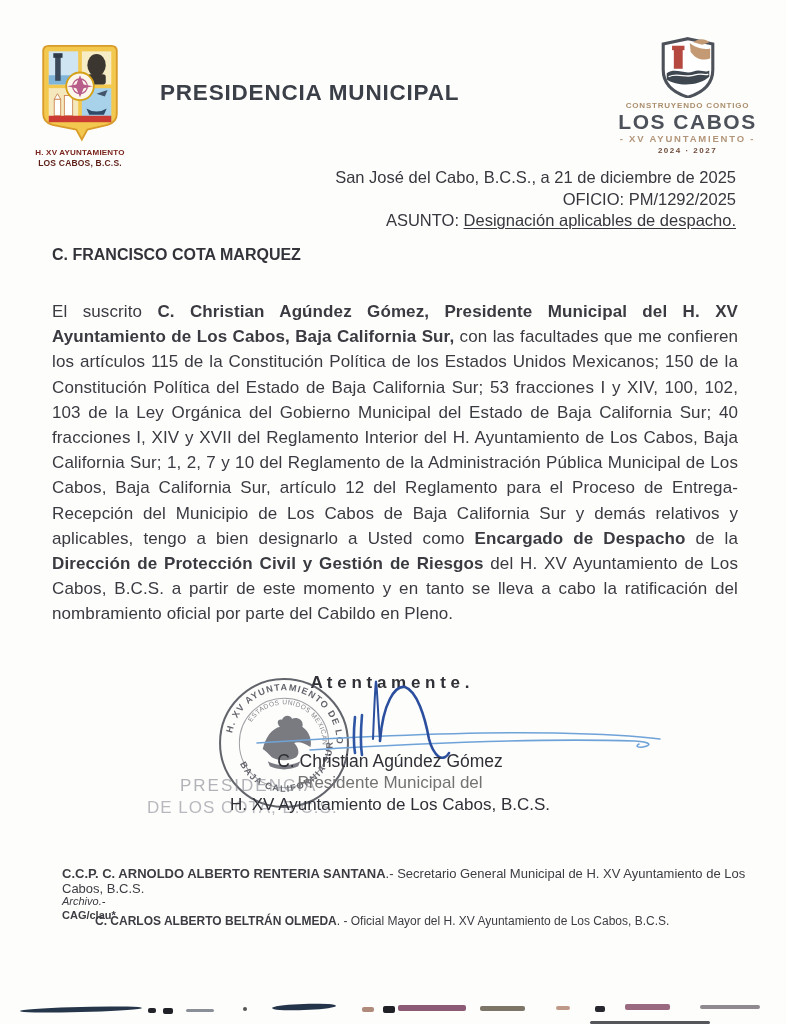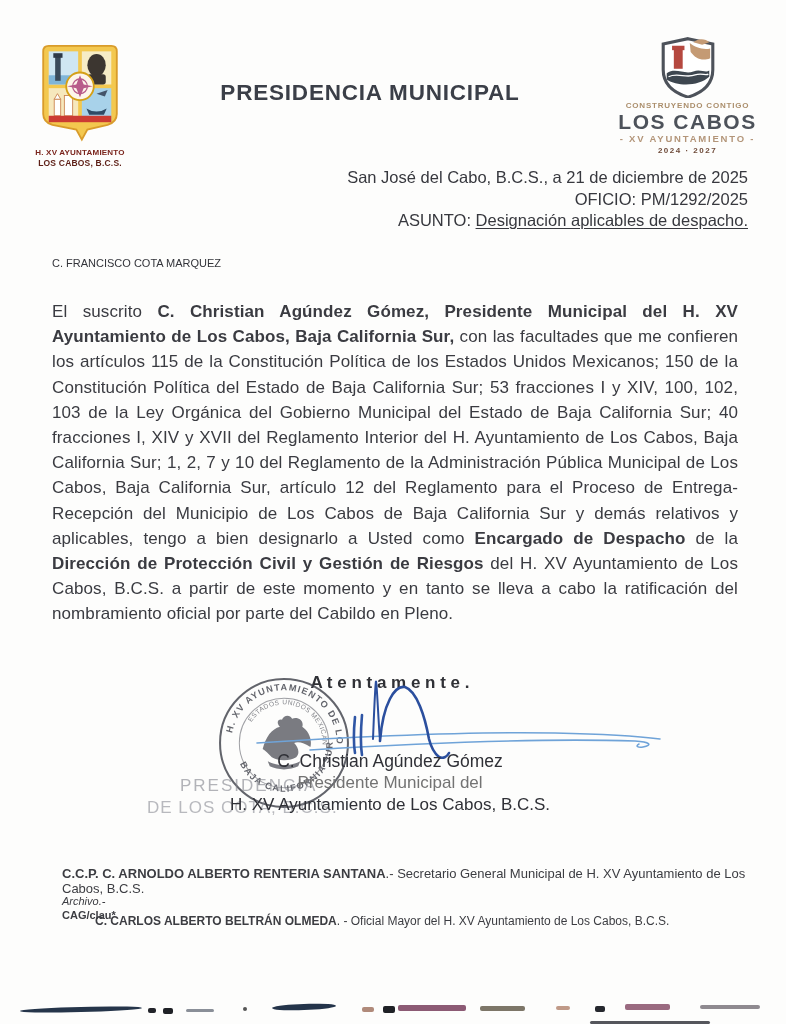--- a/index.html
+++ b/index.html
@@ -3,35 +3,35 @@
 <meta charset="utf-8">
 <style>
   html,body{margin:0;padding:0;background:#e8e8e8;}
   .page{position:relative;width:786px;height:1024px;margin:0 auto;background:#fdfdfc;
         font-family:"Liberation Sans",sans-serif;color:#36373d;overflow:hidden;}
 
   
   .crest{position:absolute;left:30px;top:38px;width:100px;text-align:center;}
   .crest-caption{margin-top:2px;font-size:8px;font-weight:700;color:#7a241c;line-height:10px;letter-spacing:0.2px;}
   .crest-caption .l2{font-size:8.5px;color:#5d1f16;}
-  .doc-title{position:absolute;left:160px;top:80px;width:420px;text-align:center;
+  .doc-title{position:absolute;left:160px;top:80px;width:420px;text-align:left;
              font-size:22.5px;font-weight:700;letter-spacing:0.8px;color:#3b3f48;}
   .brandmark{position:absolute;left:585px;top:36px;width:205px;text-align:center;}
   .brandmark svg{display:block;margin:0 auto;}
   .brand-tagline{margin-top:3px;font-size:8px;font-weight:700;letter-spacing:0.8px;color:#ab8e6b;}
   .brand-name{font-size:21px;font-weight:700;letter-spacing:1.5px;color:#4d525a;line-height:23px;}
   .brand-sub{font-size:9.5px;font-weight:700;letter-spacing:1.8px;color:#b39579;}
   .brand-years{margin-top:2px;font-size:8px;font-weight:700;letter-spacing:1.5px;color:#6e4a39;}
 
   
-  .meta{position:absolute;right:38px;top:167px;text-align:right;font-size:16.5px;line-height:21.5px;color:#37383e;}
+  .meta{position:absolute;right:50px;top:167px;text-align:right;font-size:16.5px;line-height:21.5px;color:#37383e;}
   .meta .underl{text-decoration:underline;text-underline-offset:2px;}
 
   
-  .recipient{position:absolute;left:52px;top:253px;font-size:11px;font-weight:400;line-height:21px;color:#33343a;}
+  .recipient{position:absolute;left:52px;top:244px;font-size:16px;font-weight:700;line-height:21px;color:#33343a;}
 
   
   .body-par{position:absolute;left:52px;top:299px;width:686px;font-size:17px;line-height:25.2px;
             text-align:justify;color:#3a3b41;letter-spacing:0.1px;}
 
   
   .closing{position:absolute;left:145px;top:673px;width:490px;text-align:center;
            font-size:17px;font-weight:600;color:#303136;}
   .seal{position:absolute;left:217px;top:676px;width:134px;height:134px;opacity:0.82;}
   .stamp-l1{position:absolute;left:180px;top:776px;font-size:17px;letter-spacing:2px;

